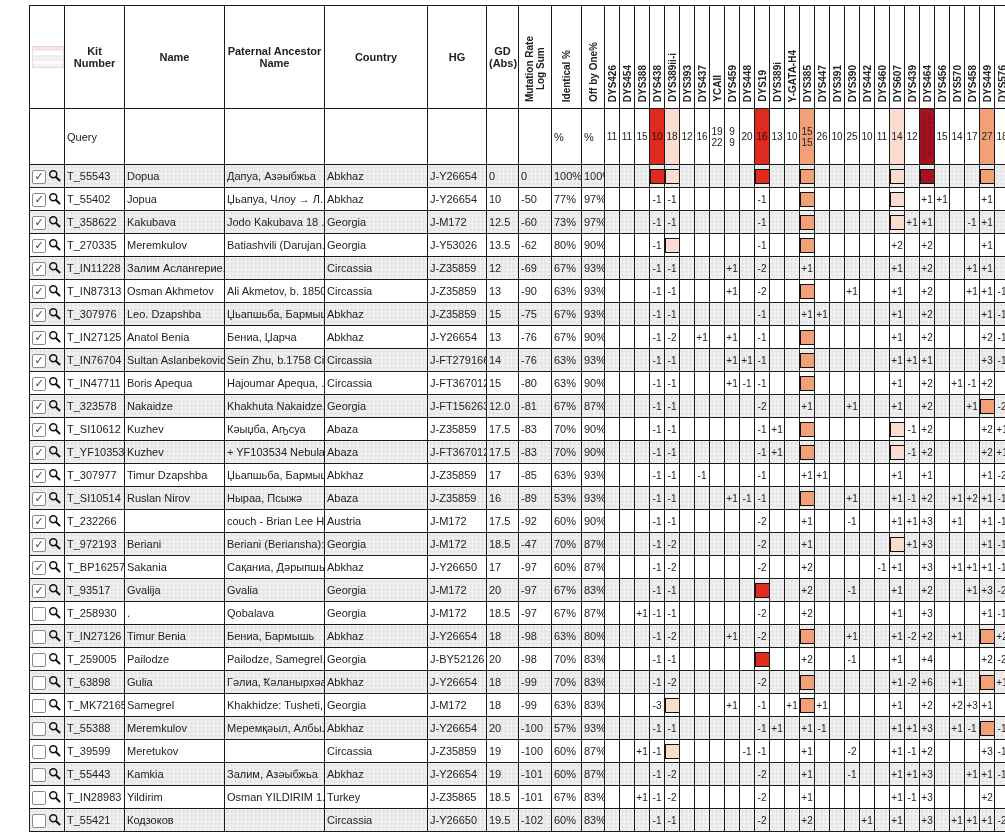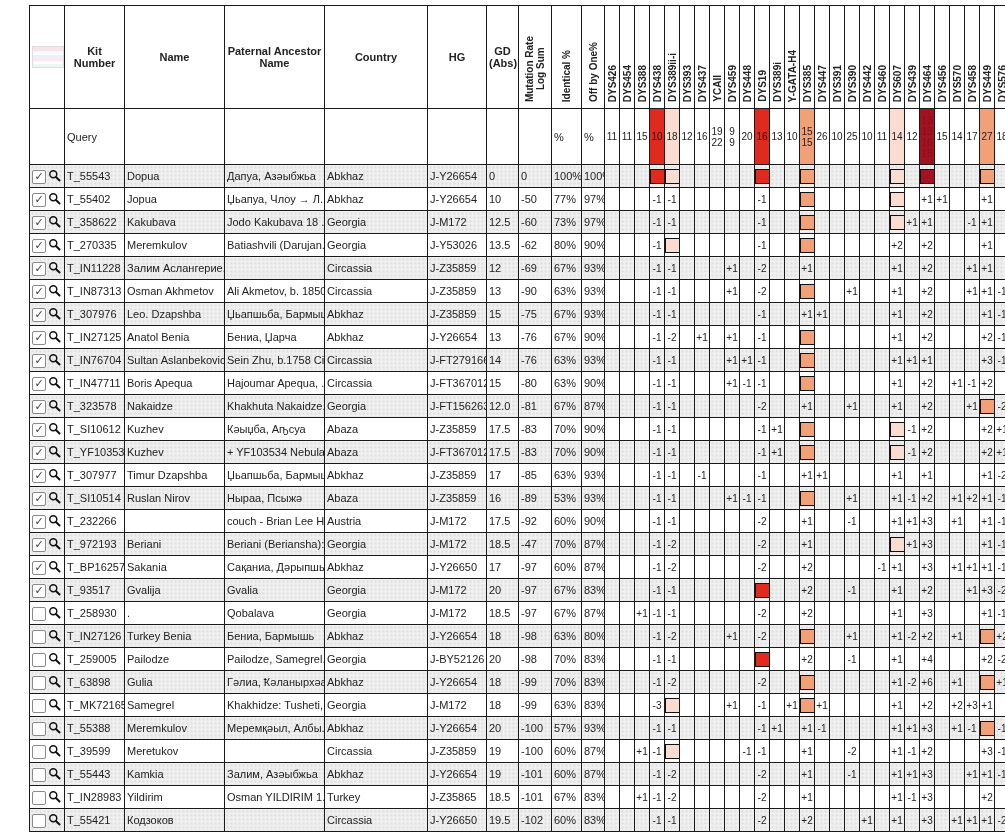--- a/index.html
+++ b/index.html
@@ -1191,21 +1191,21 @@
           <td class="sel">
             <div class="selbox">
               <div class="cb"></div>
               <span class="mag"><svg width="13" height="13" viewBox="0 0 16 16">
                   <circle cx="6.5" cy="6.5" r="4.3" fill="none" stroke="#111" stroke-width="1.8"></circle>
                   <line x1="9.8" y1="9.8" x2="14.2" y2="14.2" stroke="#111" stroke-width="2.4" stroke-linecap="round"></line>
                 </svg></span>
             </div>
           </td>
           <td class="txtcell">T_IN27126</td>
-          <td class="txtcell">Turkey Benia</td>
+          <td class="txtcell">Timur Benia</td>
           <td class="txtcell">Бениа, Бармышь</td>
           <td class="txtcell">Abkhaz</td>
           <td class="txtcell">J-Y26654</td>
           <td class="num">18</td>
           <td class="num">-98</td>
           <td class="num">63%</td>
           <td class="num">80%</td>
           <td class="mk"></td>
           <td class="mk"></td>
           <td class="mk"></td>

